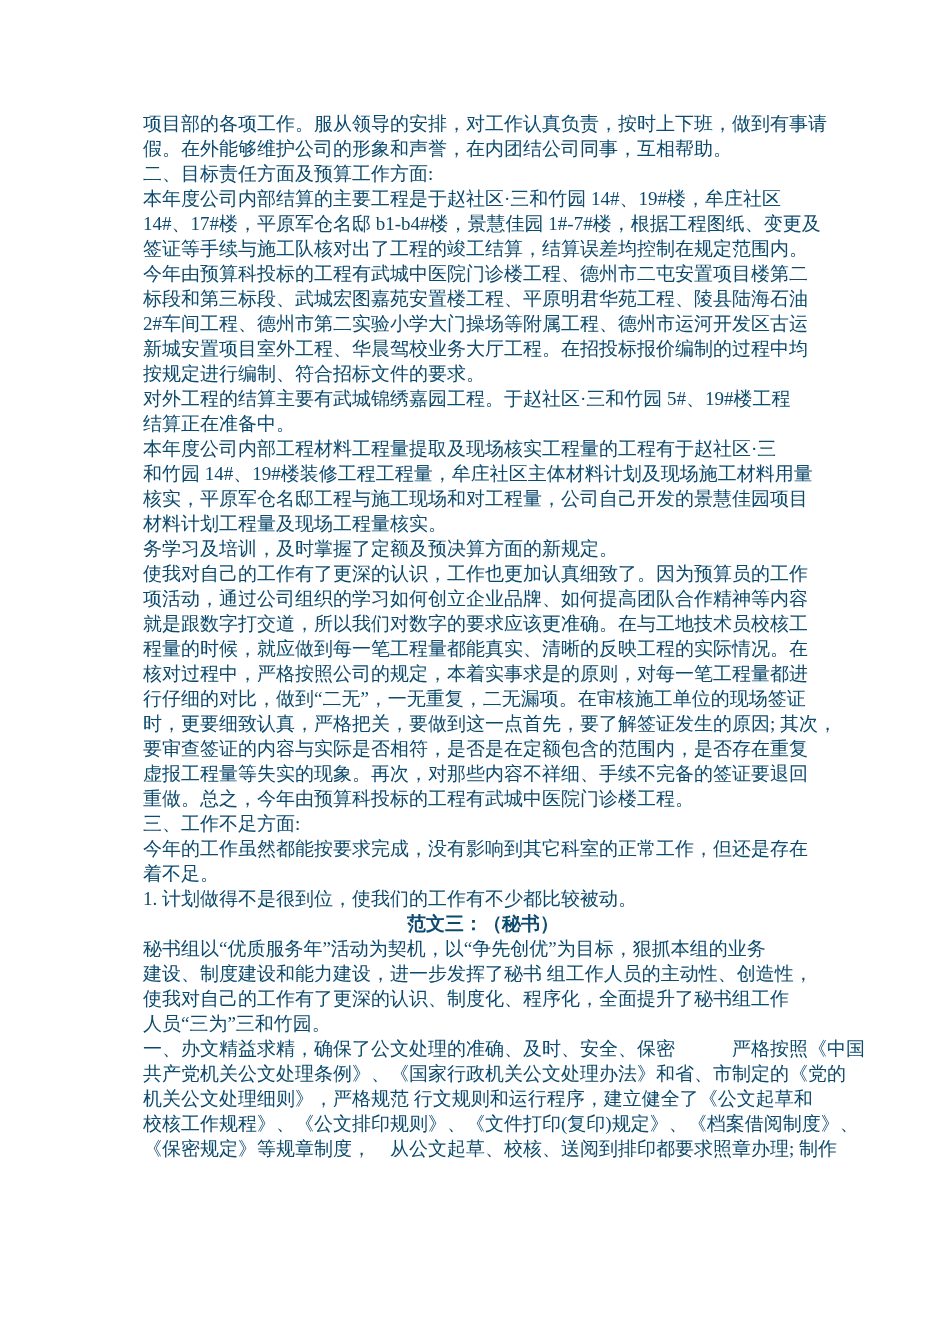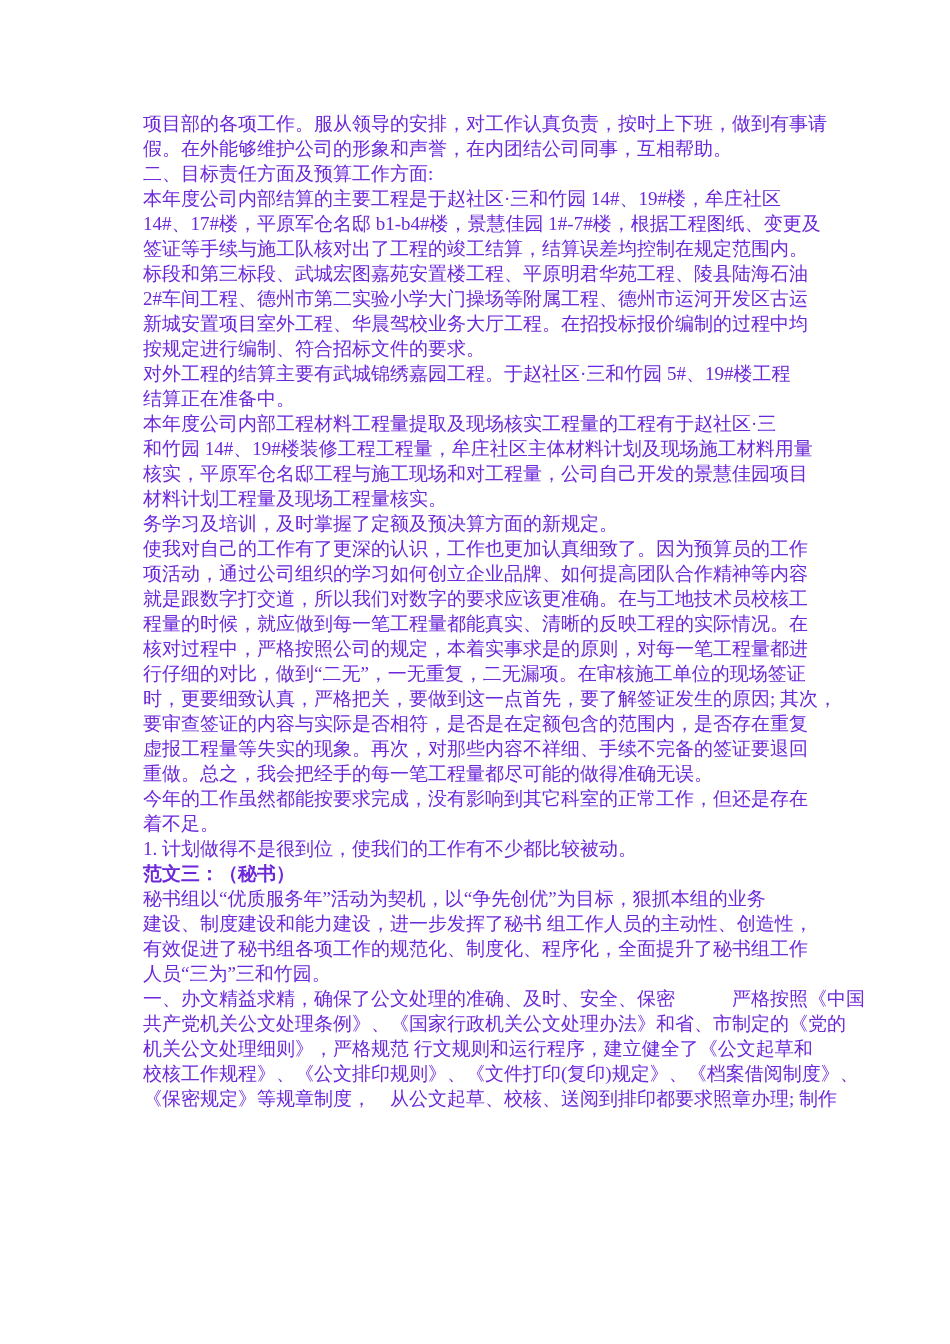--- a/index.html
+++ b/index.html
@@ -18,67 +18,70 @@
     position: absolute;
     left: 143px;
     top: 111px;
     width: 680px;
   }
   .line {
     font-family: "Liberation Serif", "DejaVu Serif", serif;
     font-size: 19px;
     line-height: 25px;
     height: 25px;
-    color: #6d28d9;
+    color: #0c4a6e;
     white-space: pre;
     font-weight: normal;
   }
   .line.bold {
     font-weight: bold;
+    text-align: center;
   }
 </style>
 </head>
 <body>
 
 <div class="page">
   <div class="text-block" id="text-block">
       <div class="line">项目部的各项工作。服从领导的安排，对工作认真负责，按时上下班，做到有事请</div>
       <div class="line">假。在外能够维护公司的形象和声誉，在内团结公司同事，互相帮助。</div>
       <div class="line">二、目标责任方面及预算工作方面:</div>
       <div class="line">本年度公司内部结算的主要工程是于赵社区·三和竹园 14#、19#楼，牟庄社区</div>
       <div class="line">14#、17#楼，平原军仓名邸 b1-b4#楼，景慧佳园 1#-7#楼，根据工程图纸、变更及</div>
       <div class="line">签证等手续与施工队核对出了工程的竣工结算，结算误差均控制在规定范围内。</div>
+      <div class="line">今年由预算科投标的工程有武城中医院门诊楼工程、德州市二屯安置项目楼第二</div>
       <div class="line">标段和第三标段、武城宏图嘉苑安置楼工程、平原明君华苑工程、陵县陆海石油</div>
       <div class="line">2#车间工程、德州市第二实验小学大门操场等附属工程、德州市运河开发区古运</div>
       <div class="line">新城安置项目室外工程、华晨驾校业务大厅工程。在招投标报价编制的过程中均</div>
       <div class="line">按规定进行编制、符合招标文件的要求。</div>
       <div class="line">对外工程的结算主要有武城锦绣嘉园工程。于赵社区·三和竹园 5#、19#楼工程</div>
       <div class="line">结算正在准备中。</div>
       <div class="line">本年度公司内部工程材料工程量提取及现场核实工程量的工程有于赵社区·三</div>
       <div class="line">和竹园 14#、19#楼装修工程工程量，牟庄社区主体材料计划及现场施工材料用量</div>
       <div class="line">核实，平原军仓名邸工程与施工现场和对工程量，公司自己开发的景慧佳园项目</div>
       <div class="line">材料计划工程量及现场工程量核实。</div>
       <div class="line">务学习及培训，及时掌握了定额及预决算方面的新规定。</div>
       <div class="line">使我对自己的工作有了更深的认识，工作也更加认真细致了。因为预算员的工作</div>
       <div class="line">项活动，通过公司组织的学习如何创立企业品牌、如何提高团队合作精神等内容</div>
       <div class="line">就是跟数字打交道，所以我们对数字的要求应该更准确。在与工地技术员校核工</div>
       <div class="line">程量的时候，就应做到每一笔工程量都能真实、清晰的反映工程的实际情况。在</div>
       <div class="line">核对过程中，严格按照公司的规定，本着实事求是的原则，对每一笔工程量都进</div>
       <div class="line">行仔细的对比，做到“二无”，一无重复，二无漏项。在审核施工单位的现场签证</div>
       <div class="line">时，更要细致认真，严格把关，要做到这一点首先，要了解签证发生的原因; 其次，</div>
       <div class="line">要审查签证的内容与实际是否相符，是否是在定额包含的范围内，是否存在重复</div>
       <div class="line">虚报工程量等失实的现象。再次，对那些内容不祥细、手续不完备的签证要退回</div>
-      <div class="line">重做。总之，我会把经手的每一笔工程量都尽可能的做得准确无误。</div>
+      <div class="line">重做。总之，今年由预算科投标的工程有武城中医院门诊楼工程。</div>
+      <div class="line">三、工作不足方面:</div>
       <div class="line">今年的工作虽然都能按要求完成，没有影响到其它科室的正常工作，但还是存在</div>
       <div class="line">着不足。</div>
       <div class="line">1. 计划做得不是很到位，使我们的工作有不少都比较被动。</div>
       <div class="line bold">范文三：（秘书）</div>
       <div class="line">秘书组以“优质服务年”活动为契机，以“争先创优”为目标，狠抓本组的业务</div>
       <div class="line">建设、制度建设和能力建设，进一步发挥了秘书 组工作人员的主动性、创造性，</div>
-      <div class="line">有效促进了秘书组各项工作的规范化、制度化、程序化，全面提升了秘书组工作</div>
+      <div class="line">使我对自己的工作有了更深的认识、制度化、程序化，全面提升了秘书组工作</div>
       <div class="line">人员“三为”三和竹园。</div>
       <div class="line">一、办文精益求精，确保了公文处理的准确、及时、安全、保密　　　严格按照《中国</div>
       <div class="line">共产党机关公文处理条例》、《国家行政机关公文处理办法》和省、市制定的《党的</div>
       <div class="line">机关公文处理细则》，严格规范 行文规则和运行程序，建立健全了《公文起草和</div>
       <div class="line">校核工作规程》、《公文排印规则》、《文件打印(复印)规定》、《档案借阅制度》、</div>
       <div class="line">《保密规定》等规章制度，　从公文起草、校核、送阅到排印都要求照章办理; 制作</div>
     </div>
 </div>
 
 </body></html>

